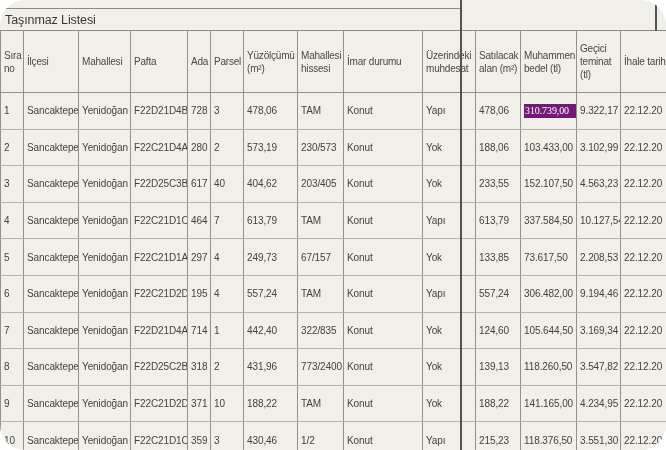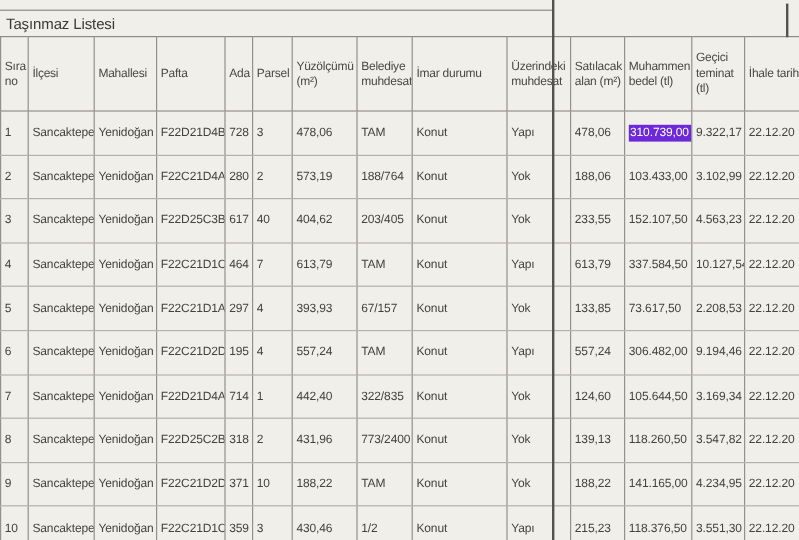--- a/index.html
+++ b/index.html
@@ -3,20 +3,21 @@
 <meta charset="utf-8">
 <style>
   html,body{margin:0;padding:0;}
   #page{
     position:relative;
     width:666px;height:450px;
     background:#f1efe9;
     overflow:hidden;
     font-family:"Liberation Sans","DejaVu Sans",sans-serif;
     color:#44423d;
+    border-radius:25px;
   }
   #title-bar-border{
     position:absolute;top:8px;left:0;width:461px;height:1px;
     background:#8d8b85;
   }
   #doc-title{
     position:absolute;top:13px;left:5px;
     font-size:12.5px;color:#3a3834;letter-spacing:-0.1px;
   }
   #rule-main{
@@ -49,22 +50,23 @@
     border-right:1px solid #93918a;
     border-top:1px solid #b3b1aa;
     border-bottom:1px solid #b3b1aa;
     padding:2px 1px 2px 3px;
     text-align:left;vertical-align:middle;
     white-space:nowrap;overflow:hidden;
     color:#44423d;
   }
   #property-table tr:last-child td{border-bottom:1px solid #93918a;}
   .sel{
-    background:#6d28d9;color:#ffffff;
+    background:#701a75;color:#ffffff;
     padding:1px 14px 2px 1px;
+    font-family:Liberation Serif, serif;
   }
 </style>
 </head>
 <body>
 
 <div id="page">
   <div id="title-bar-border"></div>
   <div id="doc-title">Taşınmaz Listesi</div>
 
   <table id="property-table">
@@ -86,21 +88,21 @@
       </colgroup>
     <thead>
       <tr>
           <th>Sıra no</th>
           <th>İlçesi</th>
           <th>Mahallesi</th>
           <th>Pafta</th>
           <th>Ada</th>
           <th>Parsel</th>
           <th>Yüzölçümü (m²)</th>
-          <th>Belediye muhdesat</th>
+          <th>Mahallesi hissesi</th>
           <th>İmar durumu</th>
           <th>Üzerindeki muhdesat</th>
           <th>Satılacak alan (m²)</th>
           <th>Muhammen bedel (tl)</th>
           <th>Geçici teminat (tl)</th>
           <th>İhale tarihi</th>
         </tr>
     </thead>
     <tbody>
         <tr>
@@ -120,21 +122,21 @@
           <td>22.12.20</td>
         </tr>
         <tr>
           <td>2</td>
           <td>Sancaktepe</td>
           <td>Yenidoğan</td>
           <td>F22C21D4A</td>
           <td>280</td>
           <td>2</td>
           <td>573,19</td>
-          <td>188/764</td>
+          <td>230/573</td>
           <td>Konut</td>
           <td>Yok</td>
           <td>188,06</td>
           <td>103.433,00</td>
           <td>3.102,99</td>
           <td>22.12.20</td>
         </tr>
         <tr>
           <td>3</td>
           <td>Sancaktepe</td>
@@ -167,21 +169,21 @@
           <td>10.127,54</td>
           <td>22.12.20</td>
         </tr>
         <tr>
           <td>5</td>
           <td>Sancaktepe</td>
           <td>Yenidoğan</td>
           <td>F22C21D1A</td>
           <td>297</td>
           <td>4</td>
-          <td>393,93</td>
+          <td>249,73</td>
           <td>67/157</td>
           <td>Konut</td>
           <td>Yok</td>
           <td>133,85</td>
           <td>73.617,50</td>
           <td>2.208,53</td>
           <td>22.12.20</td>
         </tr>
         <tr>
           <td>6</td>

